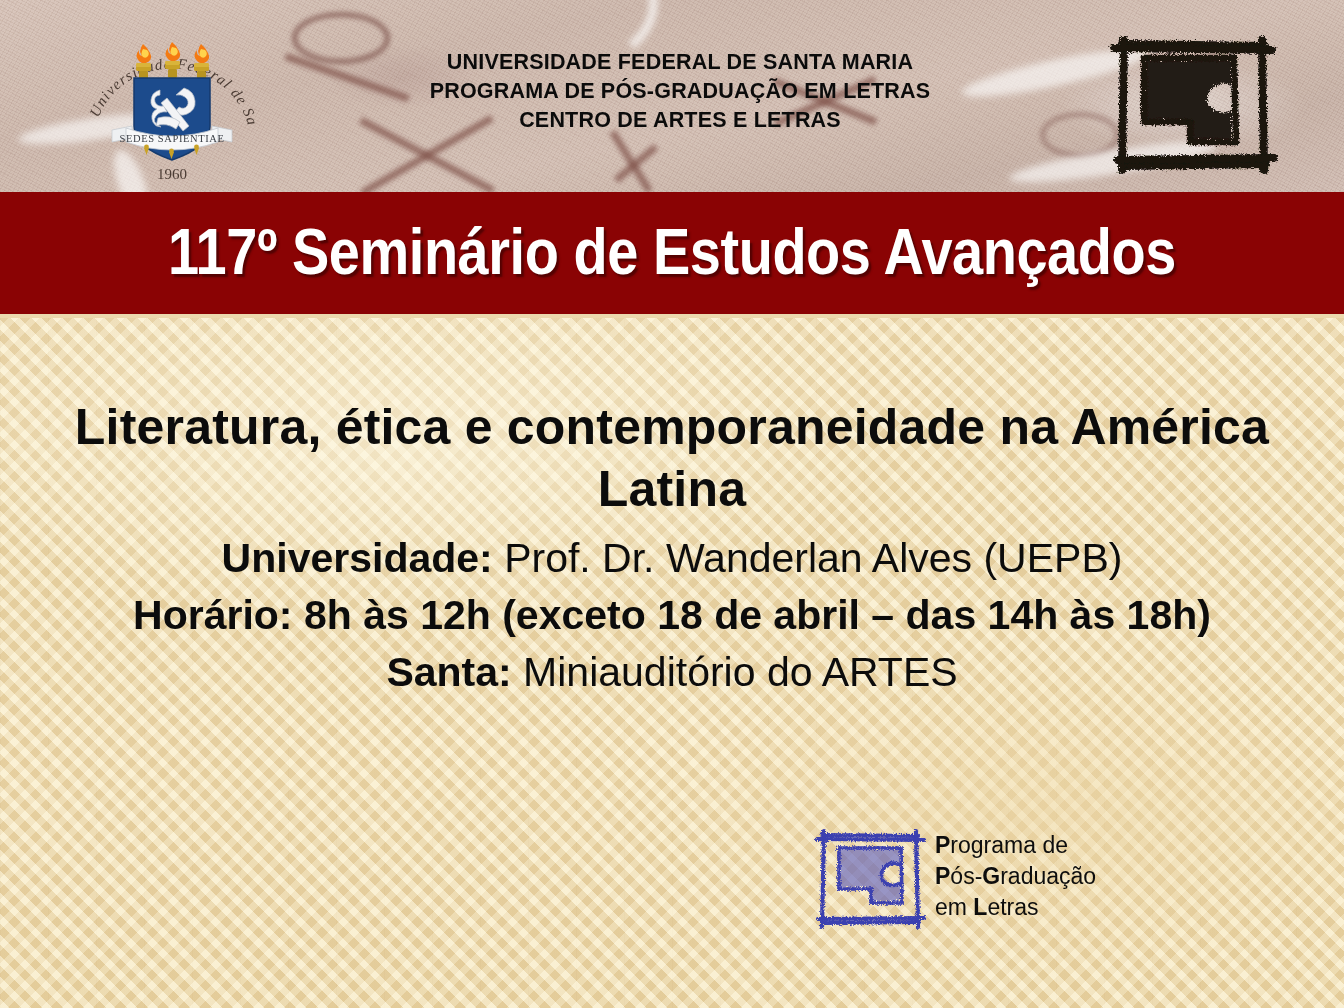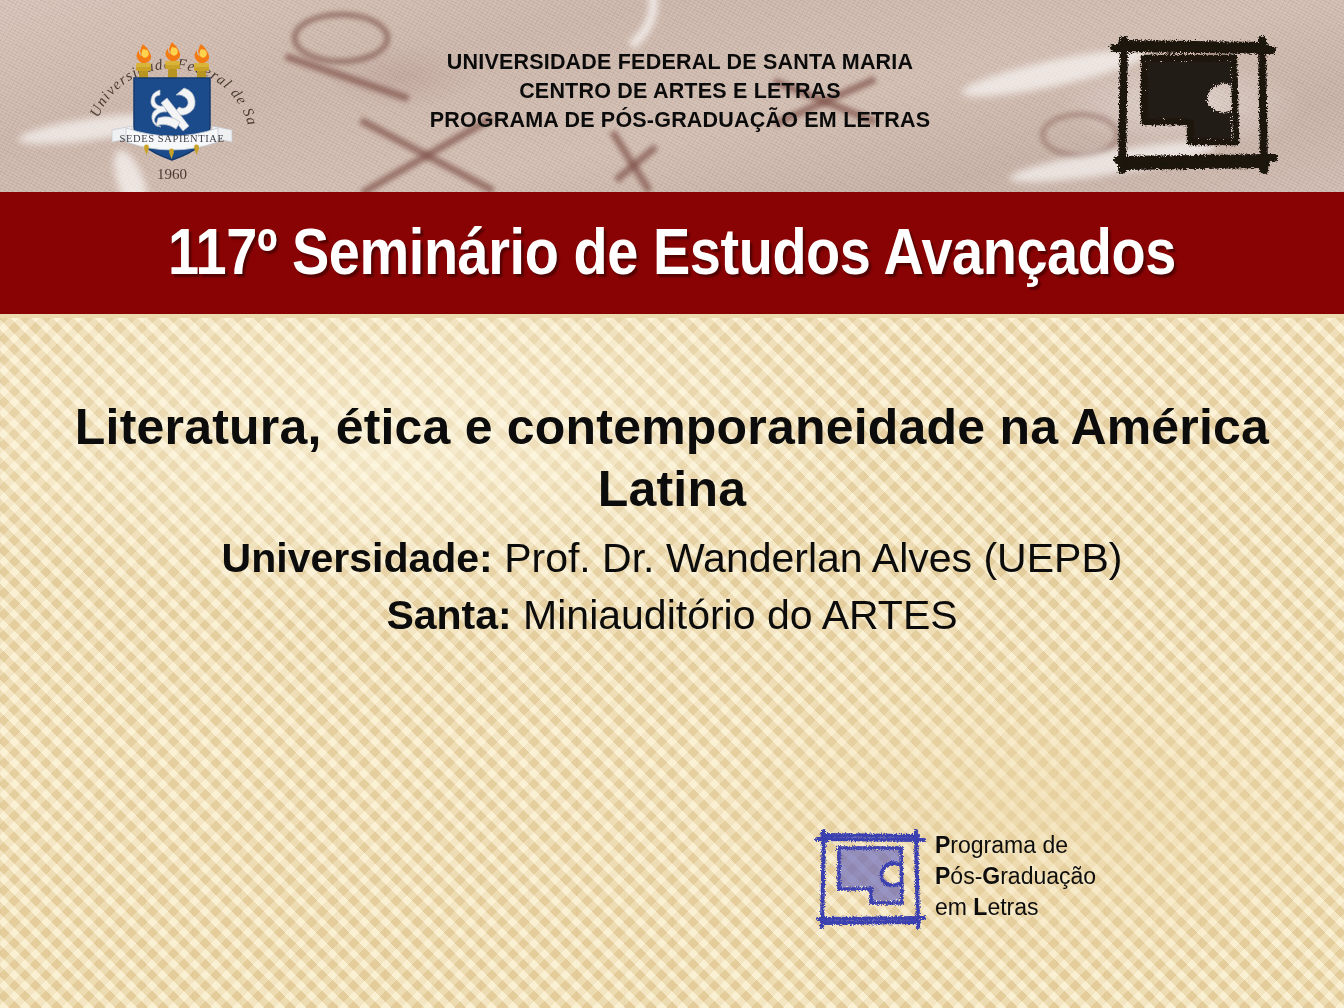--- a/index.html
+++ b/index.html
@@ -301,22 +301,22 @@
             <circle cx="99.5" cy="129" r="2.4"></circle>
           <path d="M122,126 l5,0 l-2.5,7 z"></path>
             <circle cx="124.5" cy="125" r="2.4"></circle>
         </g>
         <text x="100" y="157" text-anchor="middle" font-family="Liberation Serif, serif" font-size="15" fill="#4a3b33">1960</text>
       </svg>
     </div>
 
     <div class="inst-text">
       <div>UNIVERSIDADE FEDERAL DE SANTA MARIA</div>
+      <div>PROGRAMA DE PÓS-GRADUAÇÃO EM LETRAS</div>
       <div>CENTRO DE ARTES E LETRAS</div>
-      <div>PROGRAMA DE PÓS-GRADUAÇÃO EM LETRAS</div>
     </div>
 
     <div class="ppgl-top">
       <svg viewBox="0 0 178 155" xmlns="http://www.w3.org/2000/svg">
         <defs>
           <filter id="rough1" x="-20%" y="-20%" width="140%" height="140%">
             <feTurbulence type="fractalNoise" baseFrequency="0.72" numOctaves="4" seed="7" result="n"></feTurbulence>
             <feDisplacementMap in="SourceGraphic" in2="n" scale="5.5" xChannelSelector="R" yChannelSelector="G"></feDisplacementMap>
           </filter>
           <filter id="rough2" x="-25%" y="-25%" width="150%" height="150%">
@@ -355,20 +355,21 @@
     <div class="soften"></div>
 
     <div class="content">
 
       <div class="talk-title">Literatura, ética e contemporaneidade na América Latina</div>
 
       <div class="detail-lines">
         <div class="line">
           <span class="b">Universidade:</span><span> Prof. Dr. Wanderlan Alves (UEPB)</span>
         </div>
+        <div class="line b">Horário: 8h às 12h (exceto 18 de abril – das 14h às 18h)</div>
         <div class="line">
           <span class="b">Santa:</span><span> Miniauditório do ARTES</span>
         </div>
       </div>
 
       <div class="footer-note">
       </div>
 
       <div class="ppgl-bottom">
         <svg viewBox="0 0 120 115" xmlns="http://www.w3.org/2000/svg">

